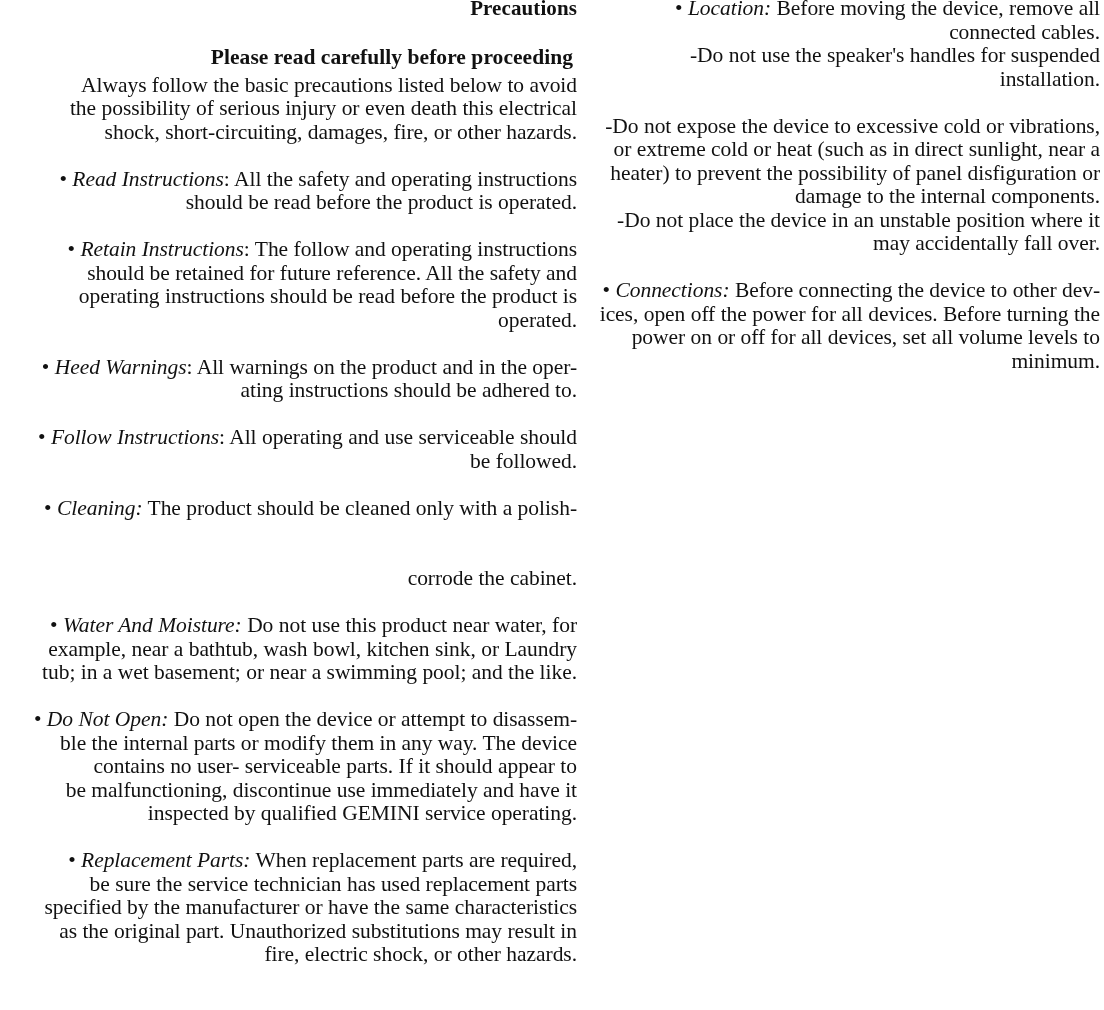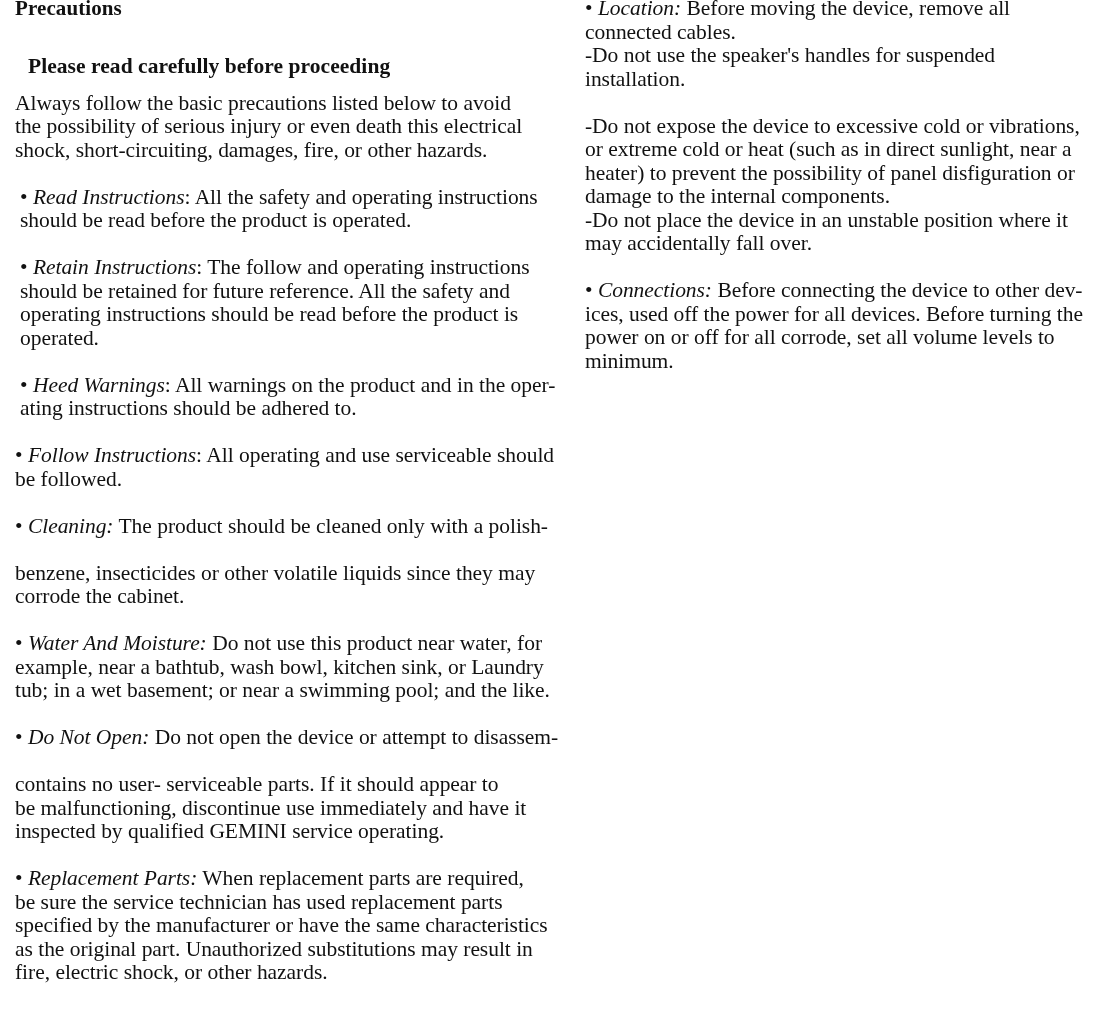--- a/index.html
+++ b/index.html
@@ -13,20 +13,21 @@
     overflow: hidden;
     font-family: "Liberation Serif", "DejaVu Serif", serif;
     color: #111111;
     -webkit-font-smoothing: antialiased;
   }
   .page {
     position: relative;
     width: 1104px;
     height: 753px;
     background: #ffffff;
+    text-align: right;
   }
   .column {
     position: absolute;
     top: 0;
   }
   .col-left {
     left: 15px;
     width: 562px;
   }
   .col-right {
@@ -38,21 +39,21 @@
     font-weight: bold;
     line-height: 22px;
     margin: 0;
     padding: 0;
     letter-spacing: 0.1px;
   }
   .subhead {
     font-size: 21.5px;
     font-weight: bold;
     line-height: 23.5px;
-    margin: 13px;
+    margin: 4px;
     letter-spacing: 0.05px;
   }
   .para {
     font-size: 21.5px;
     line-height: 23.5px;
     margin: 0;
     letter-spacing: -0.05px;
     word-spacing: 0.1px;
   }
   .gap-sm { height: 23px; }
@@ -123,39 +124,39 @@
       <span class="lbl">Follow Instructions</span><span>:</span><span> All operating and use serviceable should</span><br>
       <span>be followed.</span>
     </div>
 
     <div class="gap-para"></div>
 
     <div class="para">
       <span>•</span>
       <span class="lbl">Cleaning:</span><span> The product should be cleaned only with a polish-</span><br>
       <br>
-      <span>benzene, insecticides or other volatile liquids since they may</span><br>
+      <br>
       <span>corrode the cabinet.</span>
     </div>
 
     <div class="gap-para"></div>
 
     <div class="para">
       <span>•</span>
       <span class="lbl">Water And Moisture:</span><span> Do not use this product near water, for</span><br>
       <span>example, near a bathtub, wash bowl, kitchen sink, or Laundry</span><br>
       <span>tub; in a wet basement; or near a swimming pool; and the like.</span>
     </div>
 
     <div class="gap-para"></div>
 
     <div class="para">
       <span>•</span>
       <span class="lbl">Do Not Open:</span><span> Do not open the device or attempt to disassem-</span><br>
-      <br>
+      <span>ble the internal parts or modify them in any way. The device</span><br>
       <span>contains no user- serviceable parts. If it should appear to</span><br>
       <span>be malfunctioning, discontinue use immediately and have it</span><br>
       <span>inspected by qualified GEMINI service operating.</span>
     </div>
 
     <div class="gap-para"></div>
 
     <div class="para">
       <span>•</span>
       <span class="lbl">Replacement Parts:</span><span> When replacement parts are required,</span><br>
@@ -182,20 +183,20 @@
       <span>damage to the internal components.</span><br>
       <span>-Do not place the device in an unstable position where it</span><br>
       <span>may accidentally fall over.</span>
     </div>
 
     <div class="gap-para"></div>
 
     <div class="para">
       <span>•</span>
       <span class="lbl">Connections:</span><span> Before connecting the device to other dev-</span><br>
-      <span>ices, used off the power for all devices. Before turning the</span><br>
-      <span>power on or off for all corrode, set all volume levels to</span><br>
+      <span>ices, open off the power for all devices. Before turning the</span><br>
+      <span>power on or off for all devices, set all volume levels to</span><br>
       <span>minimum.</span>
     </div>
 
   </div>
 
 </div>
 
 </body></html>

